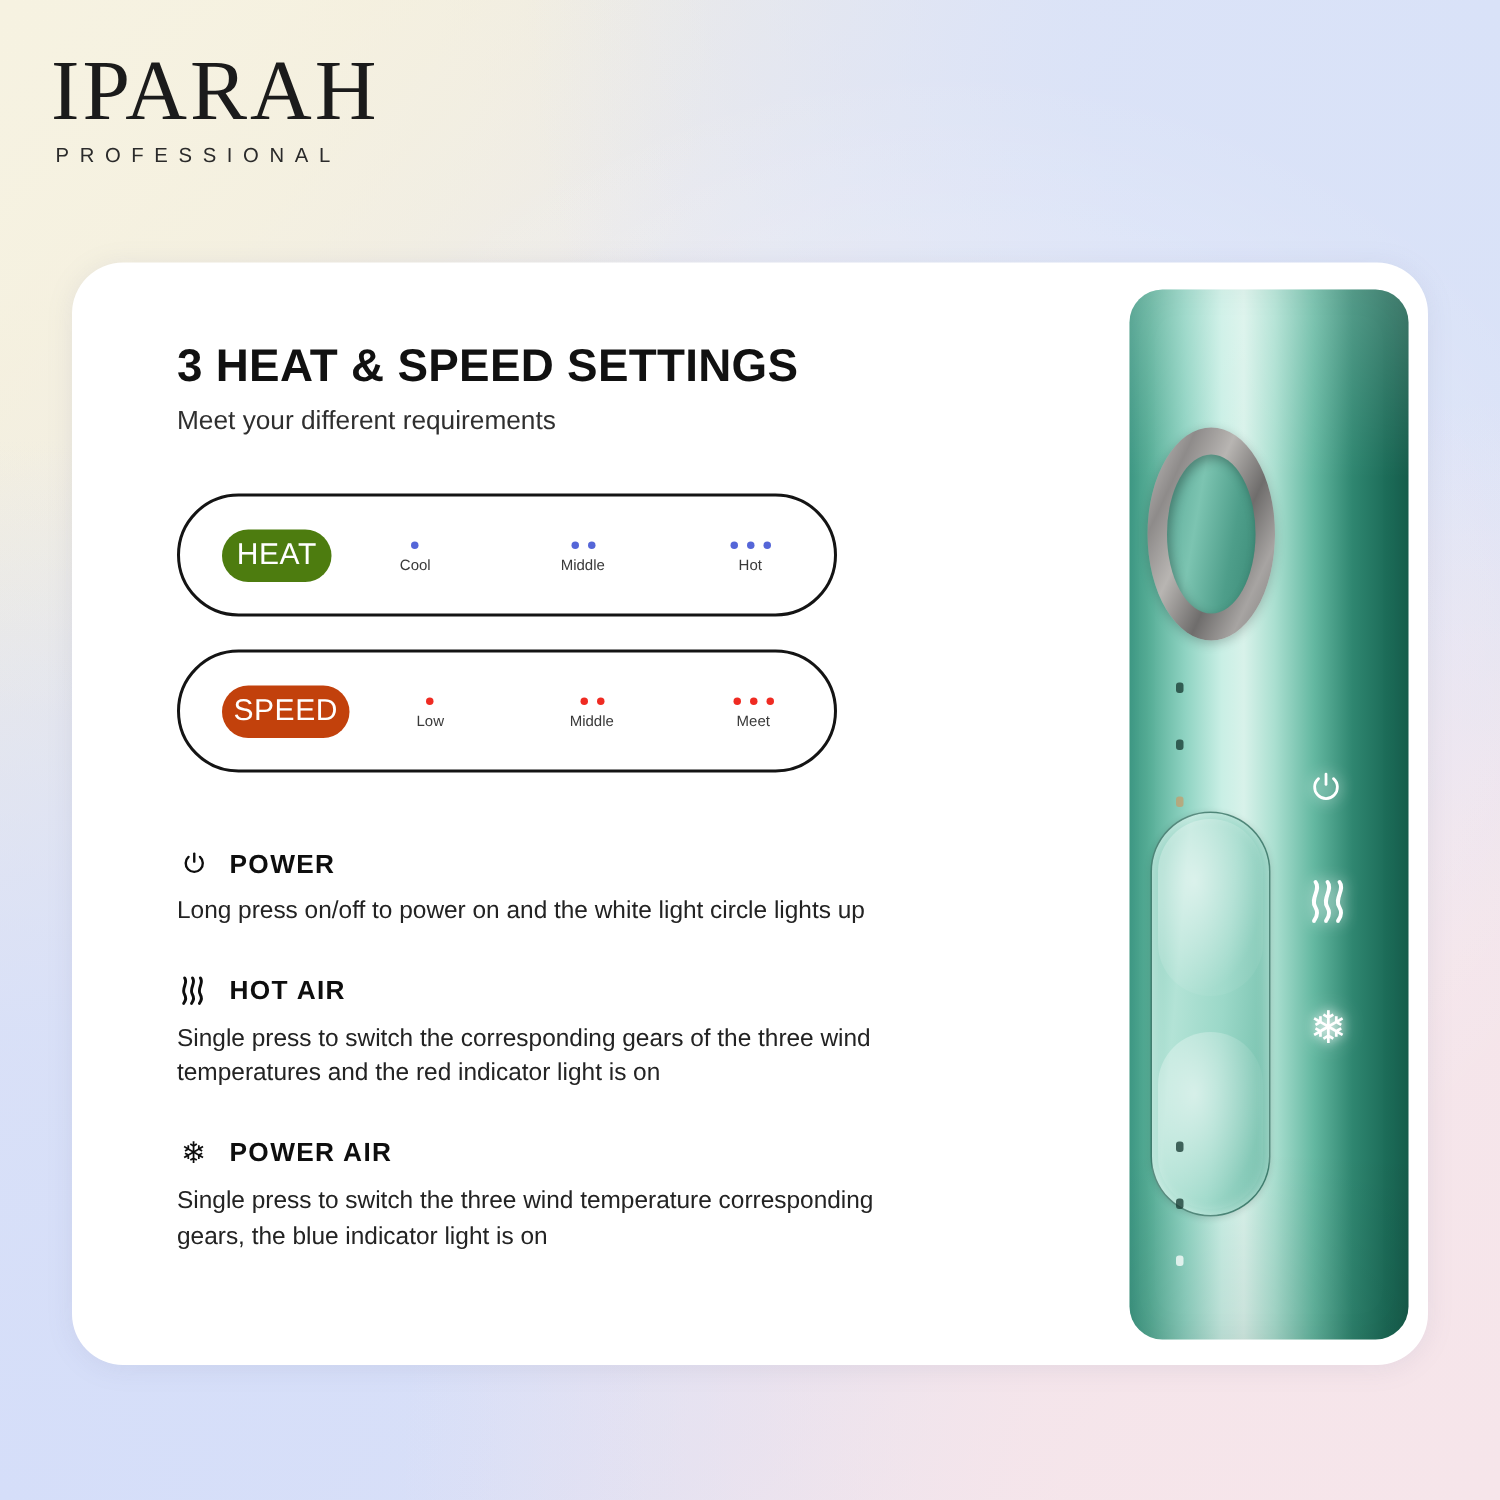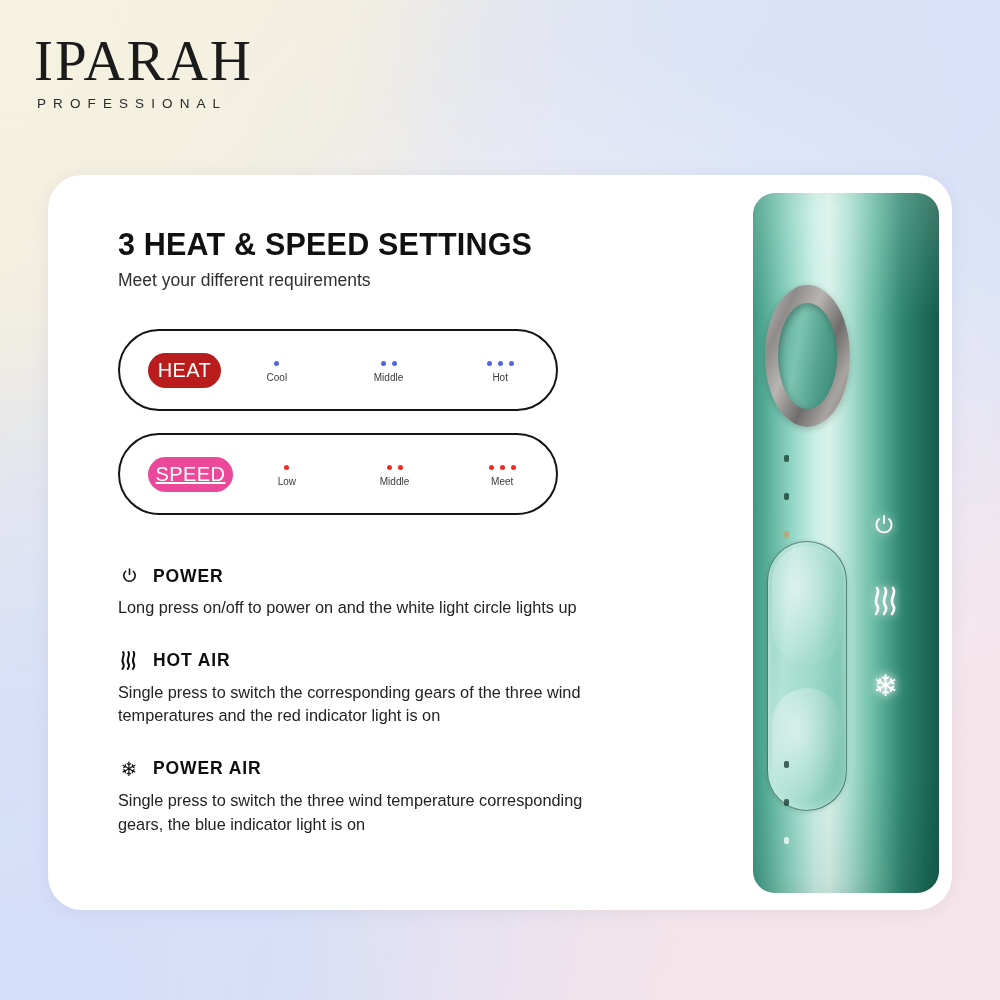--- a/index.html
+++ b/index.html
@@ -194,22 +194,22 @@
     margin-left:28px;
     height:35px;
     border-radius:18px;
     display:flex; align-items:center; justify-content:center;
     color:#ffffff;
     font-size:20px;
     font-weight:500;
     letter-spacing:0.4px;
     flex:0 0 auto;
   }
-  .pill-heat  { background:#b91c1c; width:73px; }
-  .pill-speed { background:#ec4899; width:85px;text-decoration:underline; }
+  .pill-heat  { background:#4d7c0f; width:73px; }
+  .pill-speed { background:#c2410c; width:85px; }
 
   .levels { display:flex; flex:1 1 auto; }
   .level {
     flex:1 1 0;
     display:flex;
     flex-direction:column;
     align-items:center;
     justify-content:flex-end;
   }
   .level-dots {

